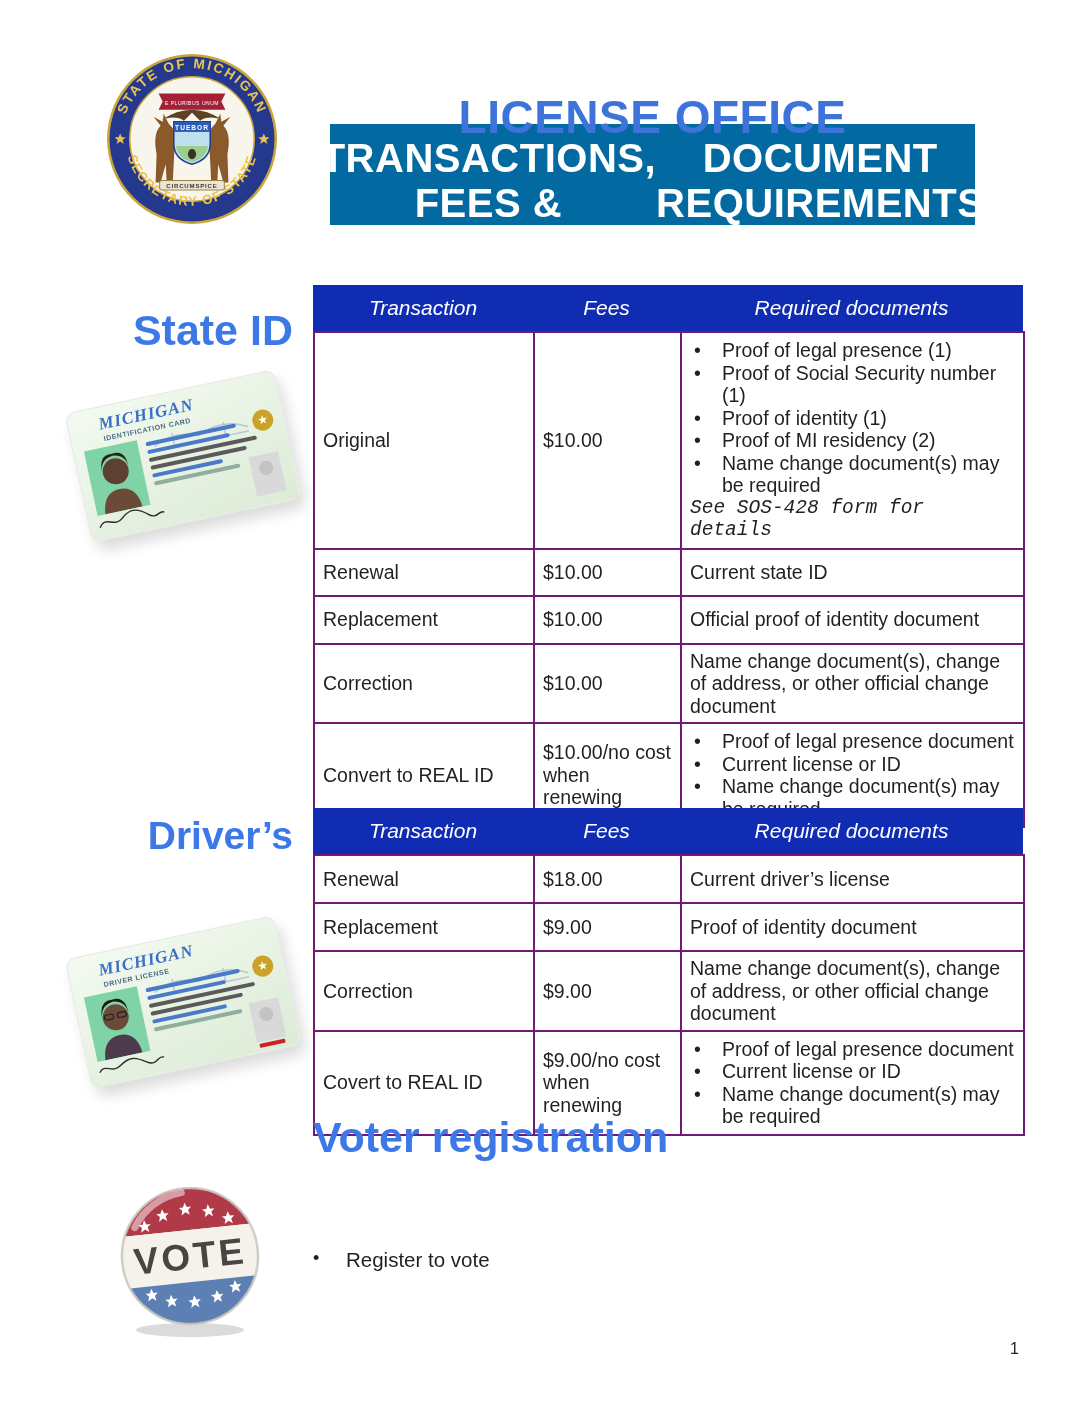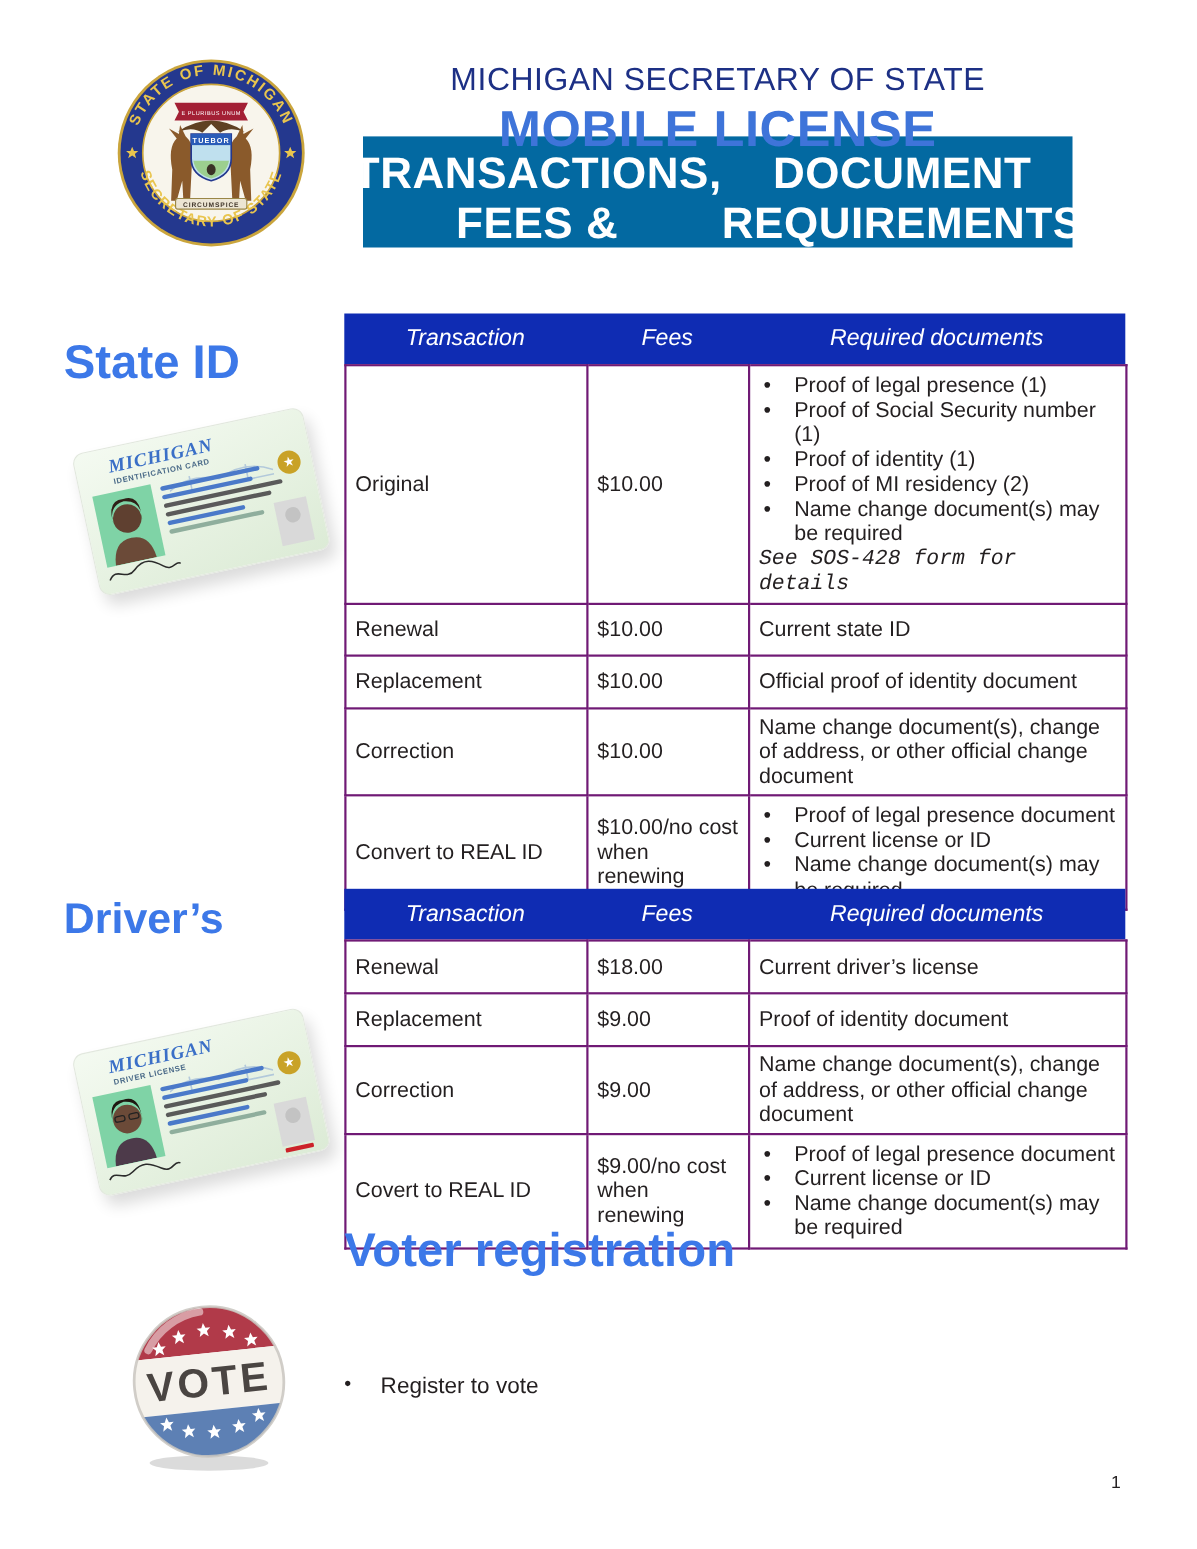--- a/index.html
+++ b/index.html
@@ -23,21 +23,21 @@
     left:330px; top:124px; width:645px; height:101px; background:#0369a1; z-index:1;
     display:flex; flex-direction:row; justify-content:center; padding-top:12px;
   }
   .banner div {
     text-align:center; color:#ffffff; font-weight:800; font-size:40px; line-height:45px;
     letter-spacing:.5px;
   }
 
   
   .sec-title {
-    color:#3c78e8; font-weight:700; text-align:left;
+    color:#3c78e8; font-weight:700; text-align:right;
   }
   #stateIdTitle { left:58px; top:306px; width:235px; font-size:43px; }
   #dlTitle      { left:58px; top:814px; width:235px; font-size:39px; line-height:43px; }
   #voterTitle   { left:313px; top:1113px; width:500px; font-size:43px; text-align:left; }
 
   
   .tbl { position:absolute; width:710px; }
   .thead { display:flex; height:46px; background:#0f2cb3; align-items:center; }
   .thead > div { color:#ffffff; font-style:italic; font-size:21px; text-align:center; }
   .thead .c1 { width:220px; } .thead .c2 { width:147px; } .thead .c3 { width:343px; }
@@ -128,22 +128,21 @@
       <path d="M67,68 h36 v22 q0 15 -18 20 q-18 -5 -18 -20 z" fill="#bfe0ee" stroke="#24388e" stroke-width="1.5"></path>
       <path d="M69,92 h32 q-2,12 -16,16 q-14,-4 -16,-16 z" fill="#9ccf8f"></path>
       <rect x="67" y="68" width="36" height="10" fill="#2a5cb8"></rect>
       <text x="85" y="76" font-size="6.5" font-weight="bold" fill="#ffffff" text-anchor="middle" letter-spacing="1">TUEBOR</text>
       <ellipse cx="85" cy="100" rx="4" ry="5" fill="#3a3226"></ellipse>
       <rect x="53" y="126" width="64" height="9.5" rx="2" fill="#ece5d3" stroke="#9a8646" stroke-width="1"></rect>
       <text x="85" y="133.5" font-size="6" font-weight="bold" fill="#41362a" text-anchor="middle" letter-spacing=".8">CIRCUMSPICE</text>
     </g>
   </svg>
 
-  <div class="abs agency">MICHIGAN SECRETARY OF STATE</div>
-  <div class="abs program">MOBILE LICENSE</div>
+  <div class="abs program">LICENSE OFFICE</div>
   <div class="abs banner">
     <div>TRANSACTIONS, FEES &amp;</div>
     <div>DOCUMENT REQUIREMENTS</div>
   </div>
 
   <div class="abs sec-title" id="stateIdTitle">State ID</div>
 
   <div class="card" style="left:76px; top:390px;">
     <div class="card-title">MICHIGAN</div>
     <div class="card-sub">IDENTIFICATION CARD</div>

